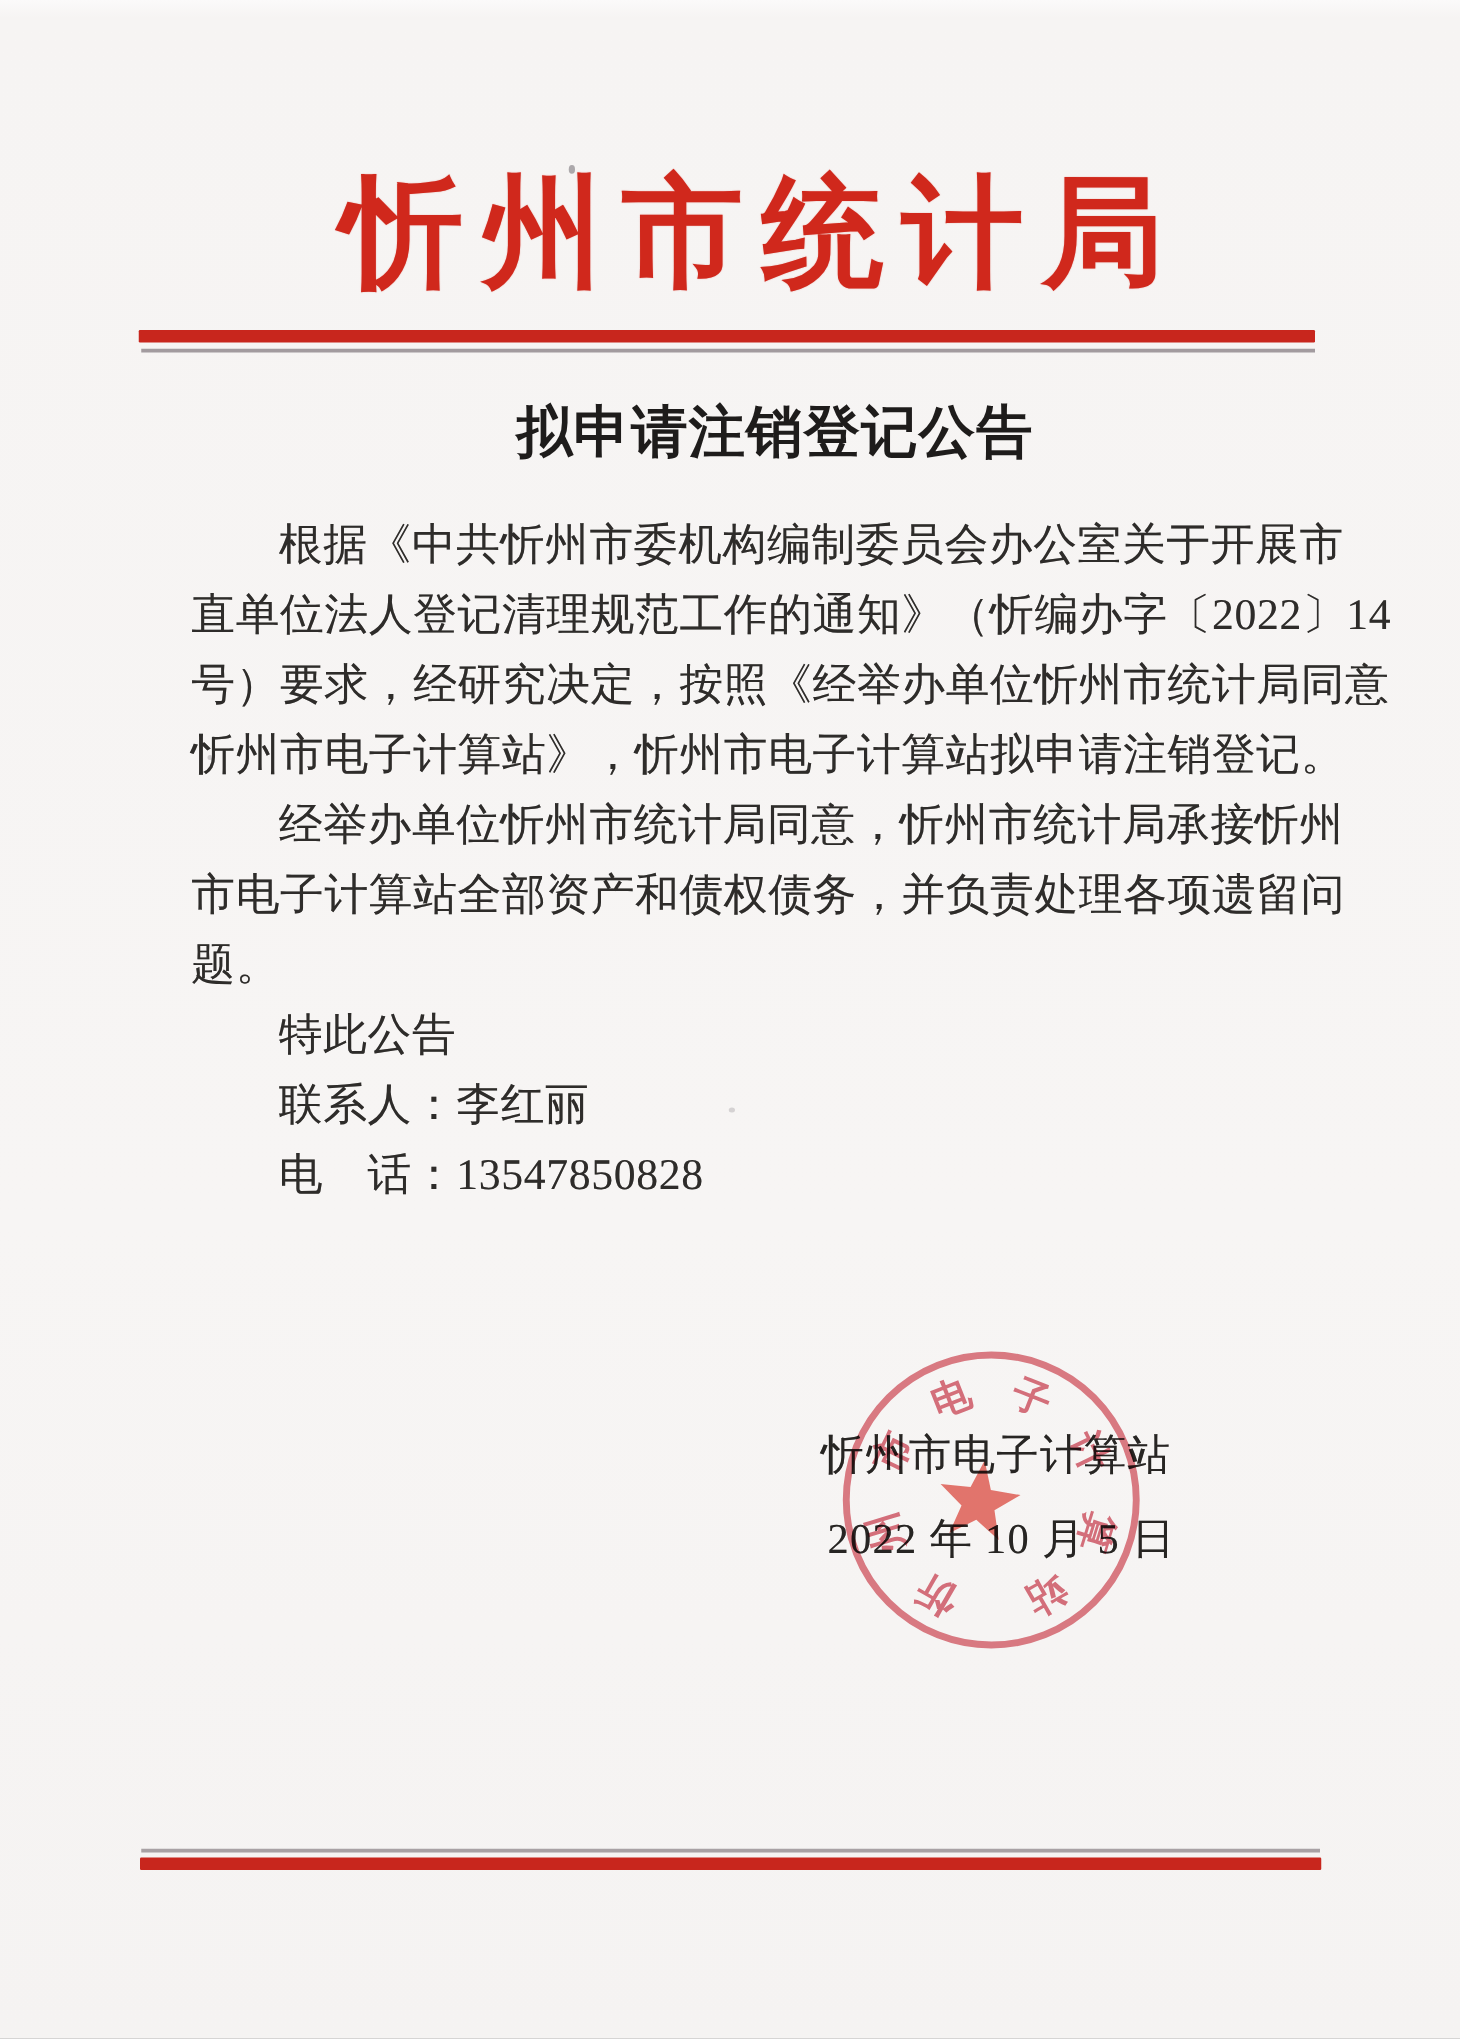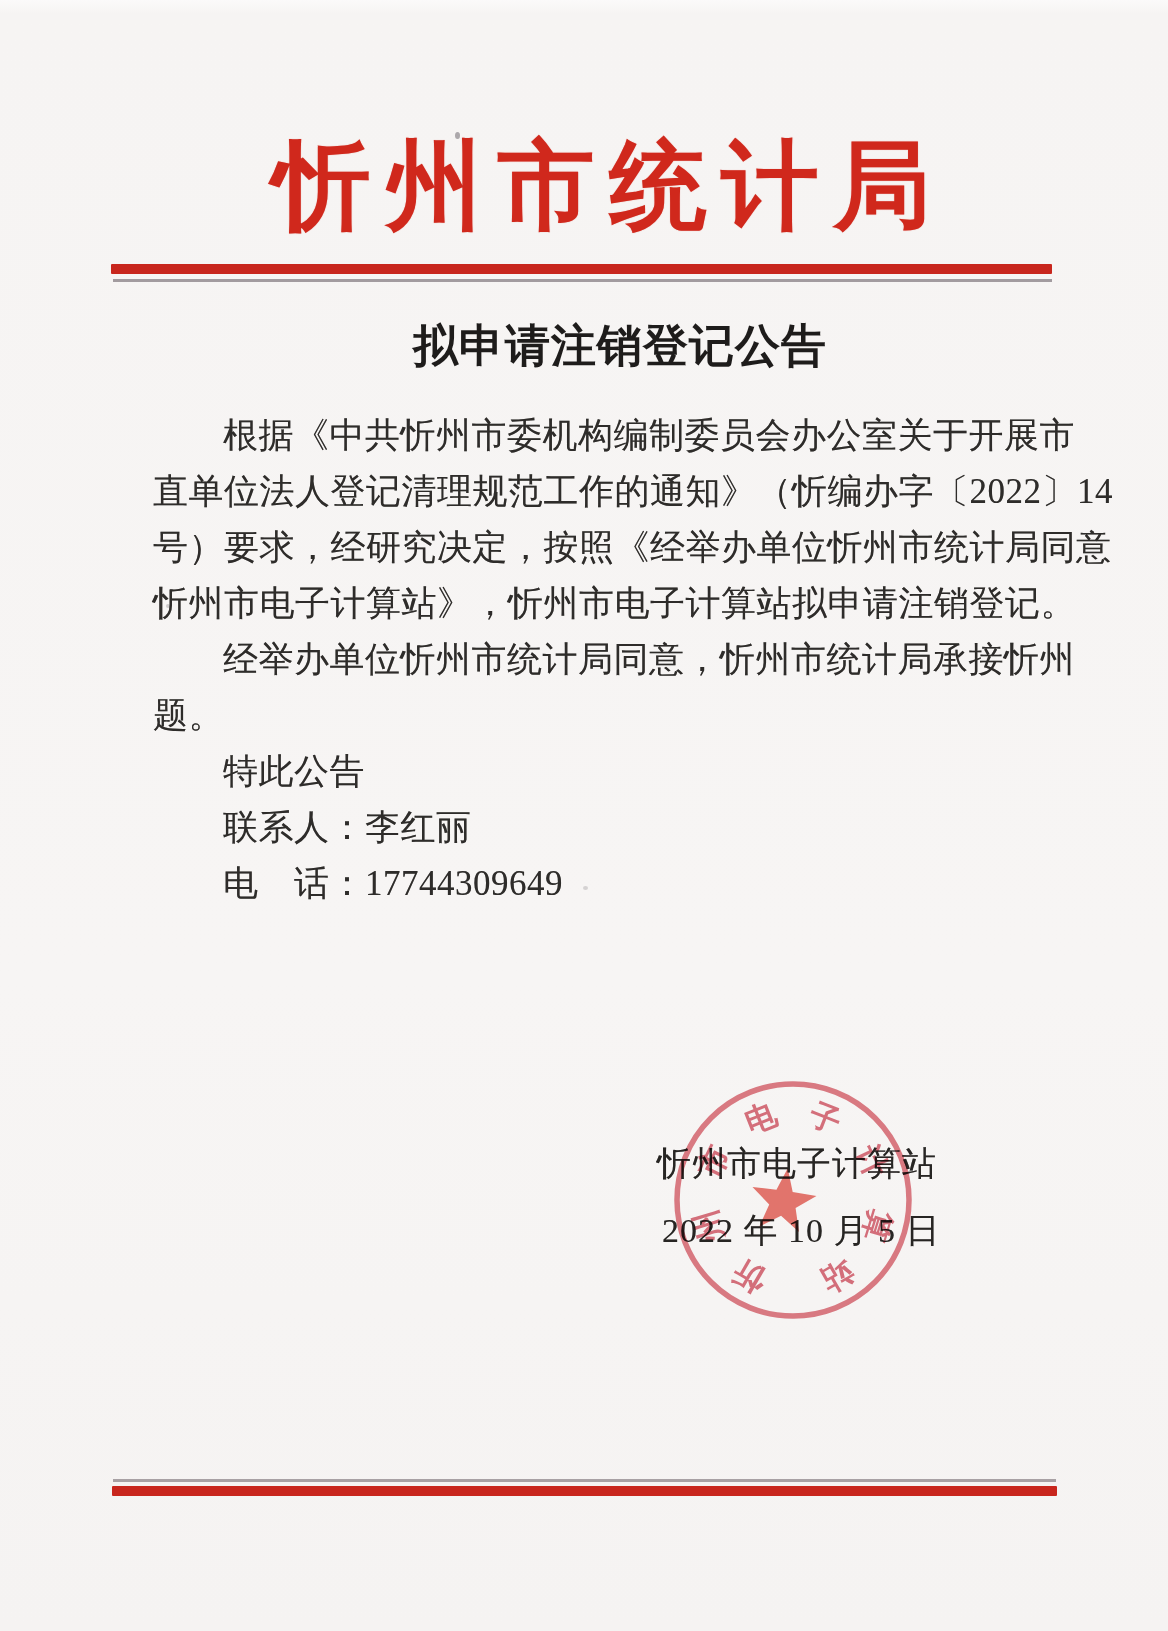--- a/index.html
+++ b/index.html
@@ -115,24 +115,25 @@
   <div class="rule rule-gray-top"></div>
 
   <h2 class="doc-title">拟申请注销登记公告</h2>
 
   <div class="body-block">
     <div class="body-line indent">根据《中共忻州市委机构编制委员会办公室关于开展市</div>
     <div class="body-line">直单位法人登记清理规范工作的通知》（忻编办字〔2022〕14</div>
     <div class="body-line">号）要求，经研究决定，按照《经举办单位忻州市统计局同意</div>
     <div class="body-line">忻州市电子计算站》，忻州市电子计算站拟申请注销登记。</div>
     <div class="body-line indent">经举办单位忻州市统计局同意，忻州市统计局承接忻州</div>
+    <div class="body-line">市电子计算站全部资产和债权债务，并负责处理各项遗留问</div>
     <div class="body-line">题。</div>
     <div class="body-line indent">特此公告</div>
     <div class="body-line indent">联系人：李红丽</div>
-    <div class="body-line indent">电　话：17744309649</div>
+    <div class="body-line indent">电　话：13547850828</div>
   </div>
 
   <div class="sig-unit">忻州市电子计算站</div>
   <div class="sig-date">2022 年 10 月 5 日</div>
 
   <div class="stamp">
     <svg viewBox="0 0 260 260" xmlns="http://www.w3.org/2000/svg">
       <g opacity="0.82">
         <circle cx="130" cy="130" r="116" fill="none" stroke="#d34b58" stroke-width="5.5"></circle>
         <polygon transform="translate(120,132) rotate(8)" points="0,-34 8.2,-11.3 32.3,-10.5 13.3,4.3 20,27.5 0,14 -20,27.5 -13.3,4.3 -32.3,-10.5 -8.2,-11.3" fill="#e03a2e" opacity="0.95"></polygon>

